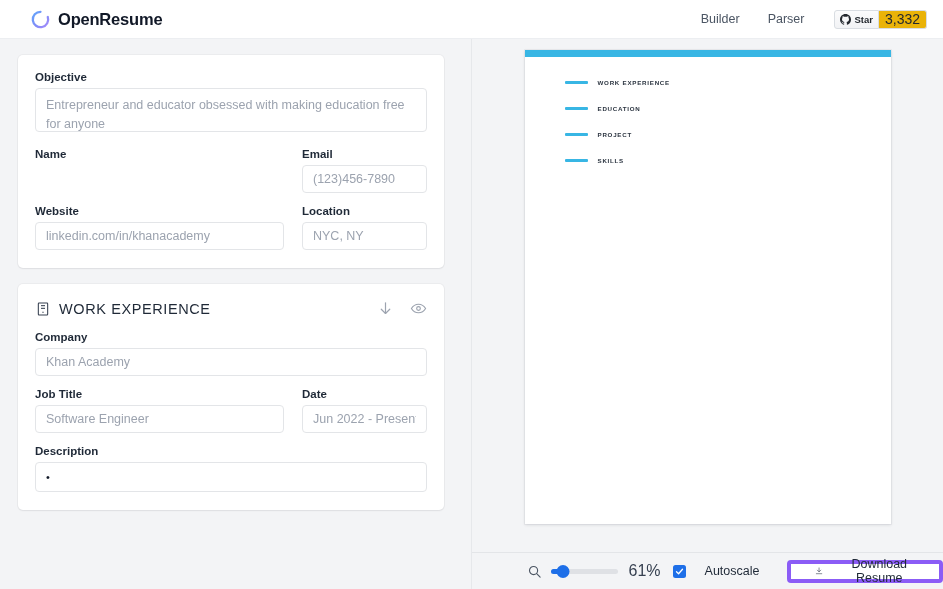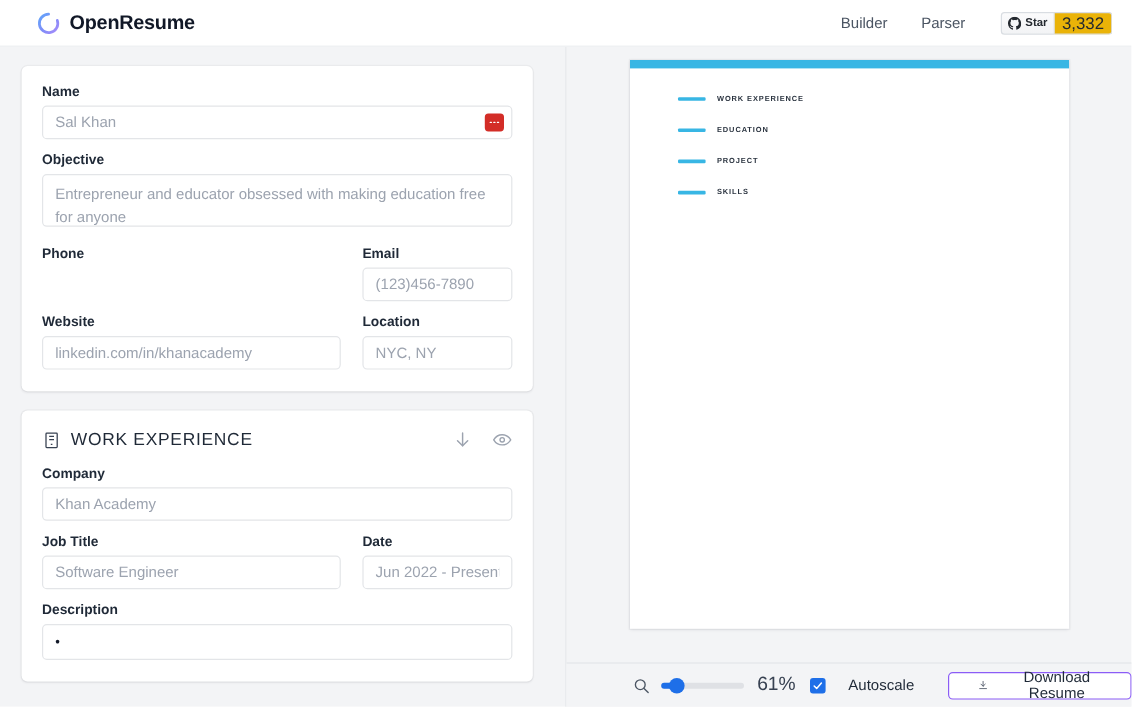--- a/index.html
+++ b/index.html
@@ -357,21 +357,21 @@
   .autoscale-label {
     font-size: 12.5px;
     color: #1f2937;
   }
   .download-btn {
     margin-left: 19px;
     height: 23px;
     display: flex;
     align-items: center;
     gap: 20px;
-    border: 1px solid #8b5cf6;
+    border: 4px solid #8b5cf6;
     border-radius: 4px;
     background: #ffffff;
     padding: 0 24px;
     font-size: 12.5px;
     color: #1f2937;
     font-family: "Liberation Sans", sans-serif;
     cursor: pointer;
   }
   .download-btn svg { width: 12px; height: 12px; color: #374151; }
 </style>
@@ -409,40 +409,29 @@
       </div>
     </div>
   </div>
 
   <div class="body">
 
     <div class="form-panel">
 
       <div class="card">
 
-        <div class="field-block">
-          <label class="field-label">Name</label>
-          <div class="input-wrap">
-            <input class="input" type="text" placeholder="Sal Khan" style="">
-            <div class="pw-badge">
-              <i></i>
-                <i></i>
-                <i></i>
-            </div>
-          </div>
-        </div>
 
         <div class="field-block">
           <label class="field-label">Objective</label>
           <textarea class="textarea" placeholder="Entrepreneur and educator obsessed with making education free for anyone" style=""></textarea>
         </div>
 
         <div class="field-block row2">
           <div class="col-wide">
-            <label class="field-label">Phone</label>
+            <label class="field-label">Name</label>
           </div>
           <div class="col-narrow">
             <label class="field-label">Email</label>
             <input class="input" type="text" placeholder="(123)456-7890" style="">
           </div>
         </div>
 
         <div class="field-block row2">
           <div class="col-wide">
             <label class="field-label">Website</label>

